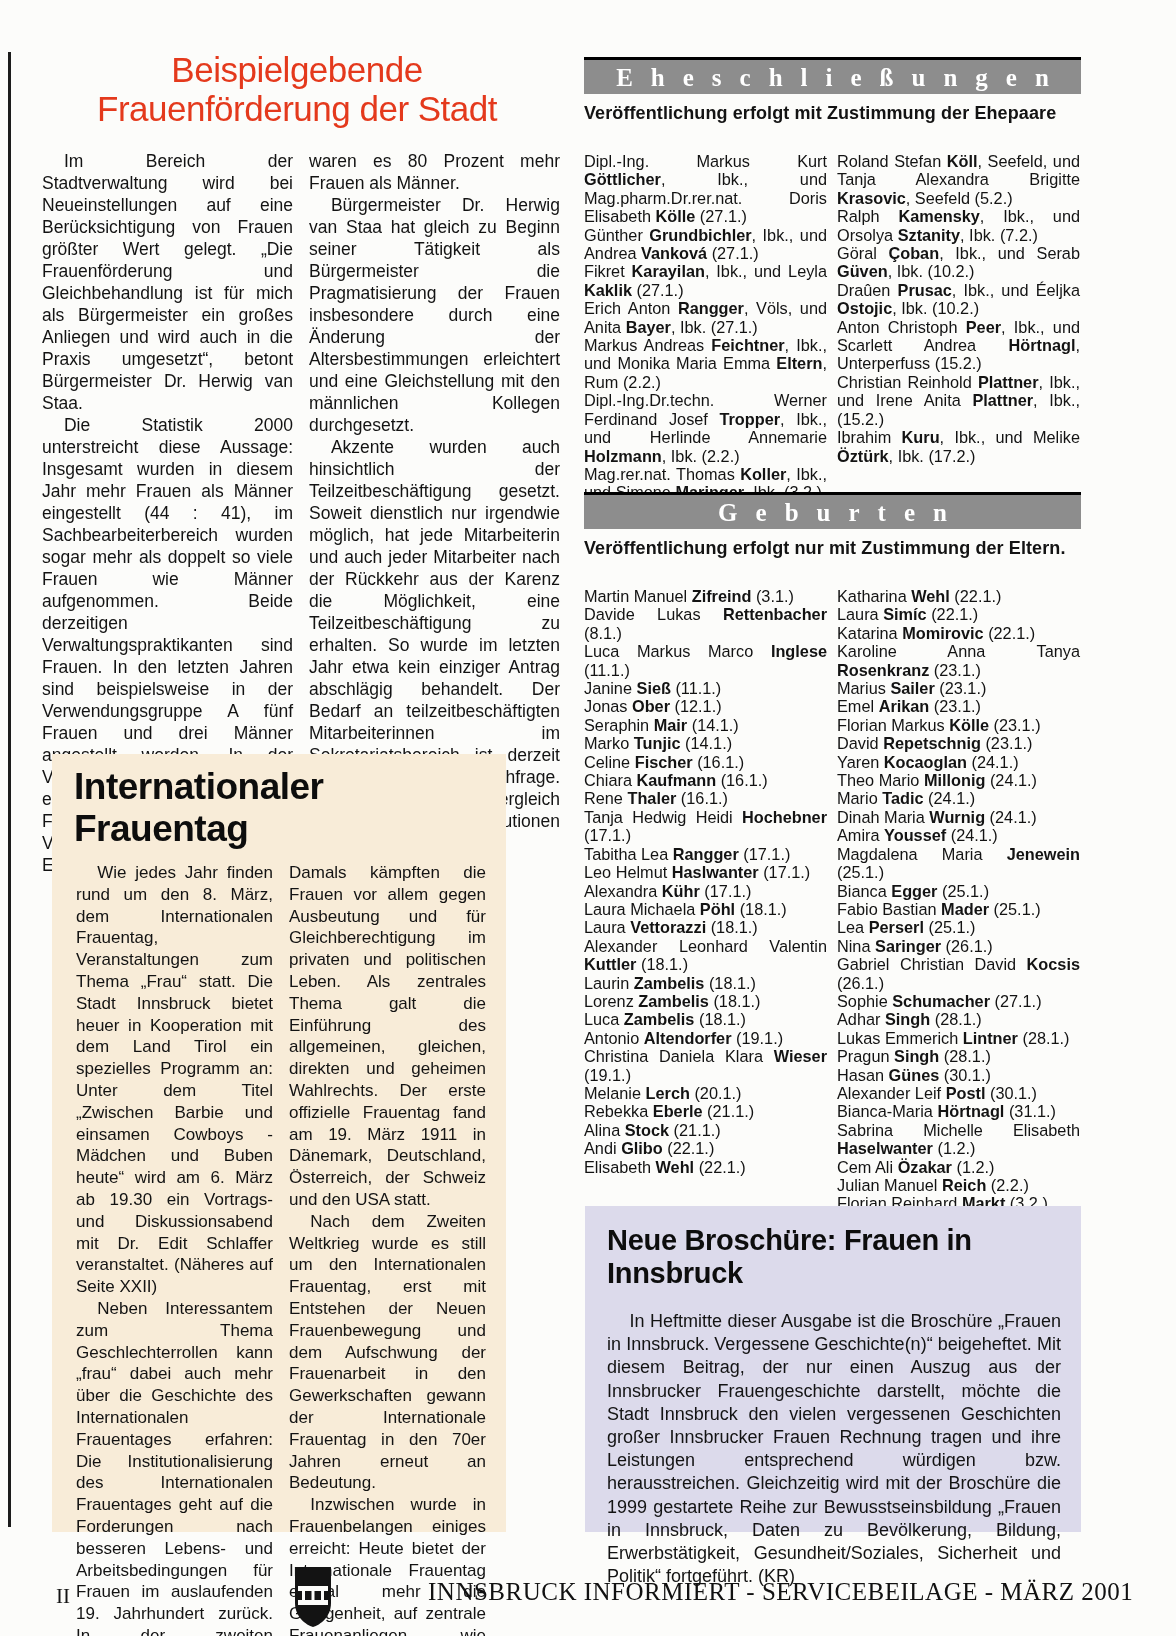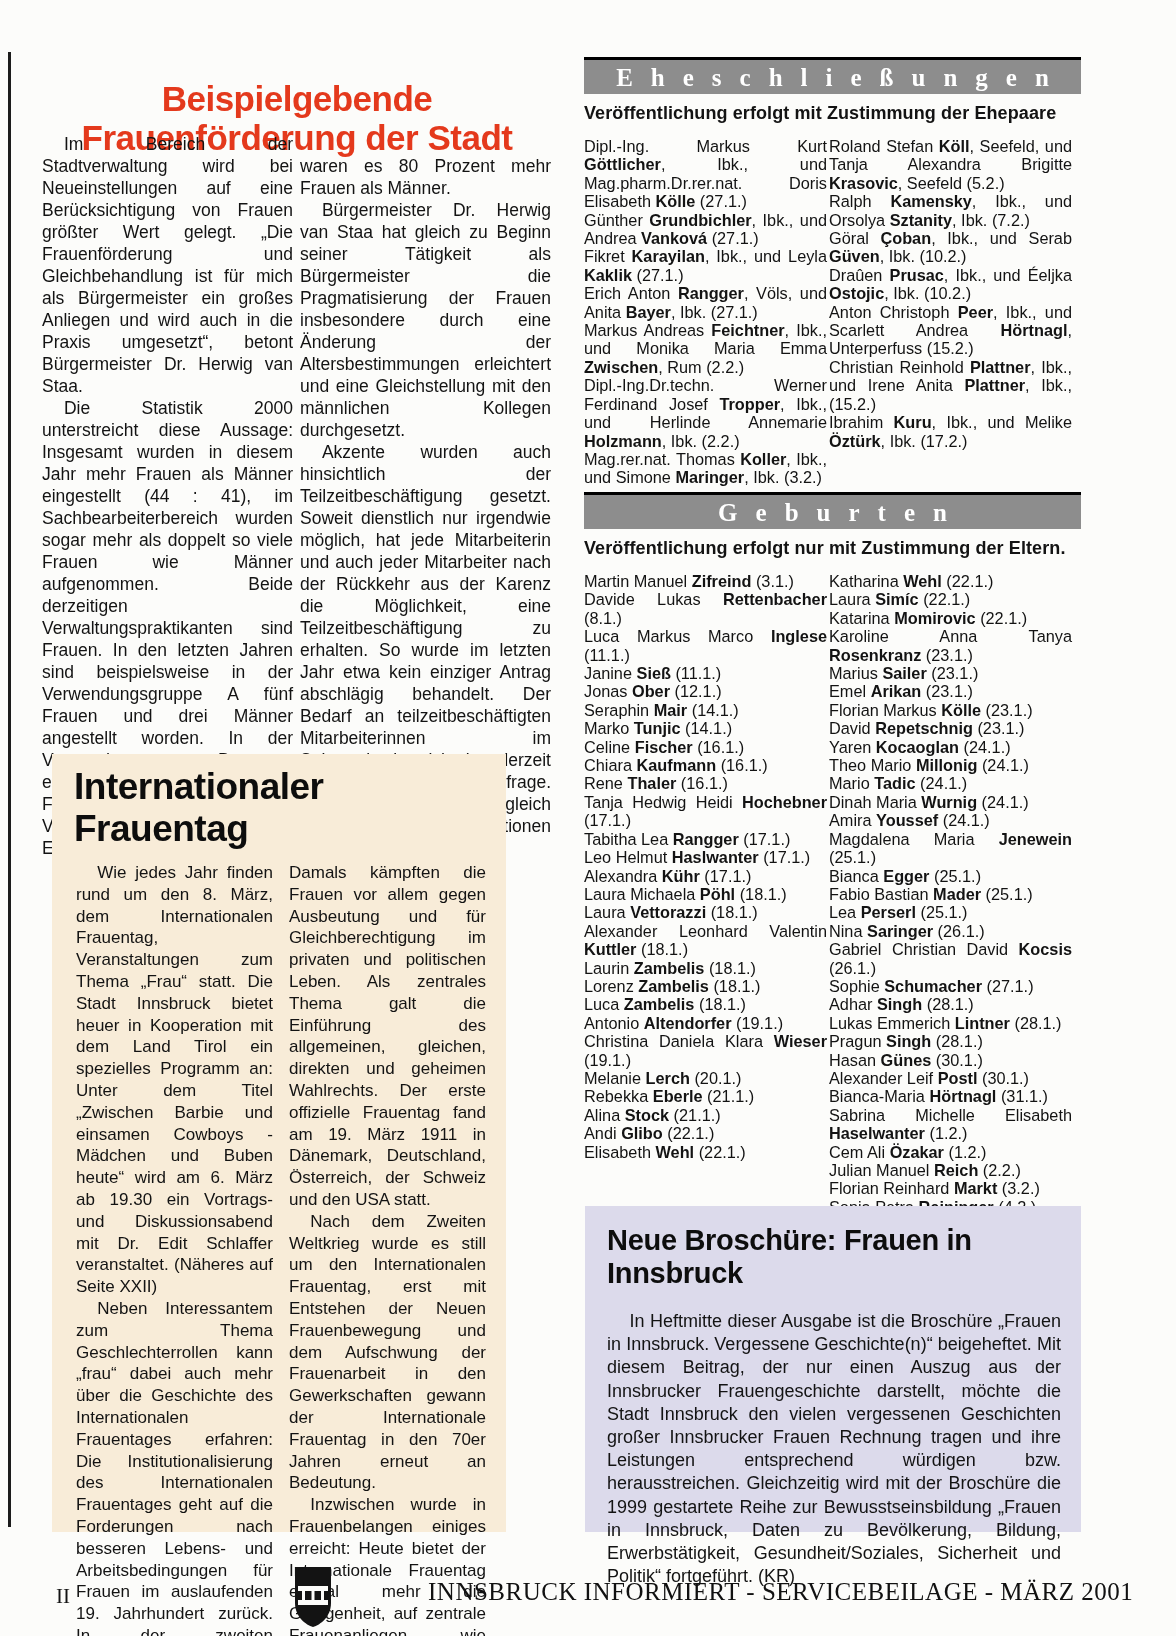--- a/index.html
+++ b/index.html
@@ -9,28 +9,27 @@
     font-family:"Liberation Sans","DejaVu Sans",sans-serif;
     overflow:hidden;
   }
   .abs{position:absolute;}
   
   .edge-line{left:8px;top:52px;width:3px;height:1475px;background:#1c1c1c;}
 
   
   .headline-red{
     left:36px;top:50px;width:522px;text-align:center;
-    color:#e4391c;font-weight:bold;font-size:35px;line-height:39px;
+    color:#e4391c;font-weight:normal;font-size:35px;line-height:39px;
     letter-spacing:-0.5px;
-    margin-top:29px;
   }
 
   
   .cols{display:flex;}
-  .article1-cols{left:42px;top:133px;width:518px;gap:7px;align-items:flex-end;}
+  .article1-cols{left:42px;top:150px;width:518px;gap:16px;}
   .article1-cols .col{width:251px;}
   .col-text p{margin:0;text-align:justify;text-indent:1.25em;hyphens:auto;}
   .col-text p.no-indent{text-indent:0;}
   .article1-cols .col-text p{font-size:17.5px;line-height:22px;}
 
   
   .frauentag-box{
     left:52px;top:754px;width:454px;height:778px;
     background:#f8ecd8;box-sizing:border-box;
     padding:10px 20px 0 24px;
@@ -49,21 +48,21 @@
   .sec-geb{top:492px;}
   .banner{
     border-top:3px solid #000;background:#8d8d8d;height:37px;
     color:#fff;text-align:center;
     font-family:"Liberation Serif","DejaVu Serif",serif;
     font-weight:bold;font-size:25px;line-height:36px;
     letter-spacing:18px;padding-left:18px;box-sizing:border-box;
     overflow:hidden;white-space:nowrap;
   }
   .reg-subtitle{margin-top:9px;font-weight:bold;font-size:18px;letter-spacing:0.1px;}
-  .entries-cols{margin-top:13px;display:flex;gap:2px;}
+  .entries-cols{margin-top:28px;display:flex;gap:10px;}
   .entries-col{width:243px;}
   .entries-col div{
     font-size:16.3px;line-height:18.4px;text-align:justify;hyphens:auto;
   }
 
   
   .broschuere-box{
     left:585px;top:1206px;width:496px;height:326px;
     background:#dcdaeb;box-sizing:border-box;padding:16px 20px 0 22px;
   }
@@ -107,21 +106,21 @@
 
 <div class="abs registry sec-ehe">
   <div class="banner">Eheschließungen</div>
   <div class="reg-subtitle">Veröffentlichung erfolgt mit Zustimmung der Ehepaare</div>
   <div class="entries-cols">
     <div class="entries-col">
         <div>Dipl.-Ing. Markus Kurt <b>Göttlicher</b>, Ibk., und Mag.pharm.Dr.rer.nat. Doris Elisabeth <b>Kölle</b> (27.1.)</div>
         <div>Günther <b>Grundbichler</b>, Ibk., und Andrea <b>Vanková</b> (27.1.)</div>
         <div>Fikret <b>Karayilan</b>, Ibk., und Leyla <b>Kaklik</b> (27.1.)</div>
         <div>Erich Anton <b>Rangger</b>, Völs, und Anita <b>Bayer</b>, Ibk. (27.1.)</div>
-        <div>Markus Andreas <b>Feichtner</b>, Ibk., und Monika Maria Emma <b>Zwischen</b>, Rum (2.2.)</div>
+        <div>Markus Andreas <b>Feichtner</b>, Ibk., und Monika Maria Emma <b>Eltern</b>, Rum (2.2.)</div>
         <div>Dipl.-Ing.Dr.techn. Werner Ferdinand Josef <b>Tropper</b>, Ibk., und Herlinde Annemarie <b>Holzmann</b>, Ibk. (2.2.)</div>
         <div>Mag.rer.nat. Thomas <b>Koller</b>, Ibk., und Simone <b>Maringer</b>, Ibk. (3.2.)</div>
       </div>
     <div class="entries-col">
         <div>Roland Stefan <b>Köll</b>, Seefeld, und Tanja Alexandra Brigitte <b>Krasovic</b>, Seefeld (5.2.)</div>
         <div>Ralph <b>Kamensky</b>, Ibk., und Orsolya <b>Sztanity</b>, Ibk. (7.2.)</div>
         <div>Göral <b>Çoban</b>, Ibk., und Serab <b>Güven</b>, Ibk. (10.2.)</div>
         <div>Draûen <b>Prusac</b>, Ibk., und Éeljka <b>Ostojic</b>, Ibk. (10.2.)</div>
         <div>Anton Christoph <b>Peer</b>, Ibk., und Scarlett Andrea <b>Hörtnagl</b>, Unterperfuss (15.2.)</div>
         <div>Christian Reinhold <b>Plattner</b>, Ibk., und Irene Anita <b>Plattner</b>, Ibk., (15.2.)</div>

